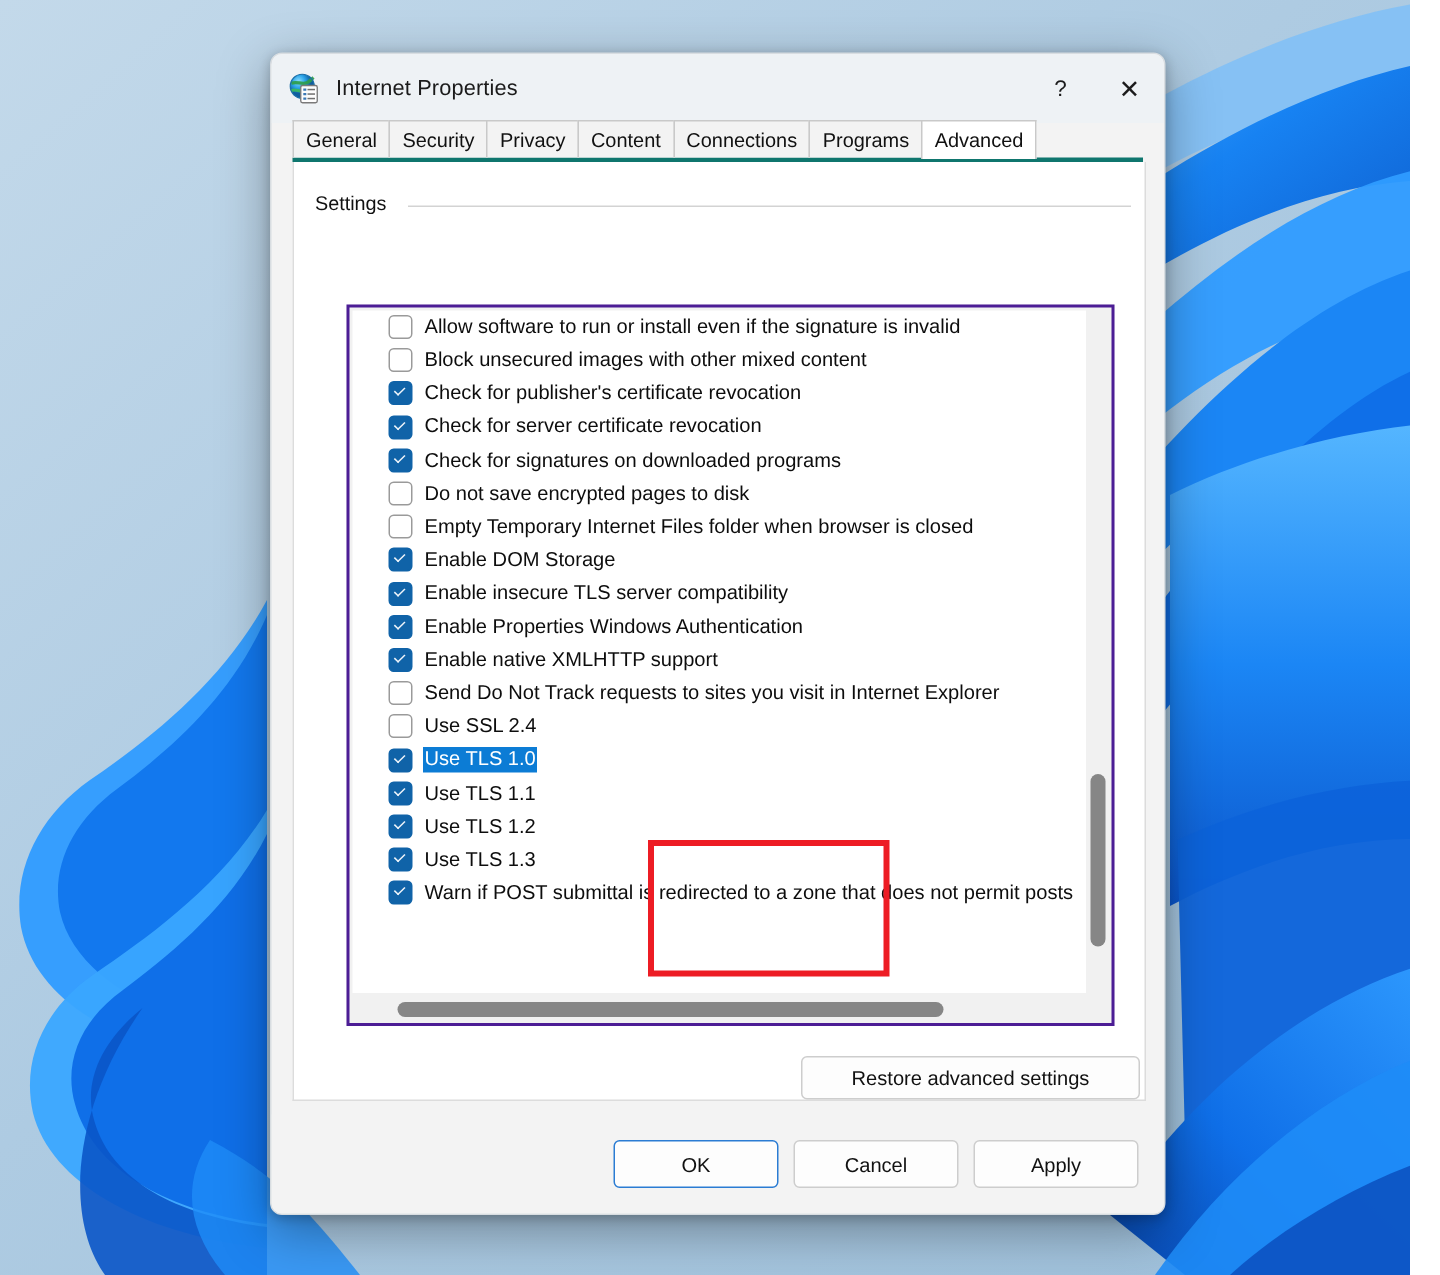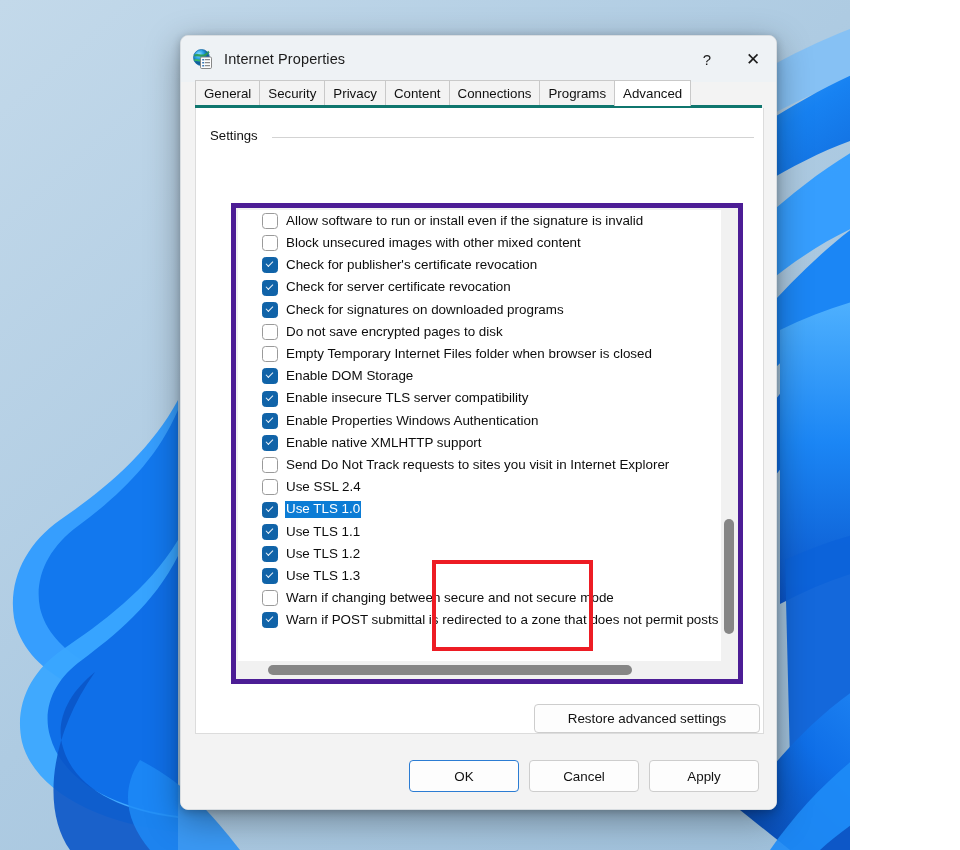--- a/index.html
+++ b/index.html
@@ -7,21 +7,21 @@
   html, body {
     width: 960px;
     height: 850px;
     overflow: hidden;
     font-family: "Liberation Sans", sans-serif;
   }
 
   
   #desktop {
     position: relative;
-    width: 850px;
+    width: 940px;
     height: 850px;
     background: linear-gradient(160deg, #b9d3e8 0%, #aecbe2 30%, #a8c6de 60%, #9fc0da 100%);
     overflow: hidden;
   }
   #wallpaper {
     position: absolute;
     inset: 0;
     width: 960px;
     height: 850px;
   }
@@ -147,21 +147,21 @@
   }
 
   
   #listbox {
     position: absolute;
     left: 35px;
     top: 95px;
     width: 512px;
     height: 481px;
     background: #f1f1f1;
-    border: 5px solid #4c1d95;
+    border: 2px solid #4c1d95;
   }
   #list-inner {
     position: absolute;
     left: 2px;
     top: 2px;
     width: 490px;
     height: 455px;
     background: #ffffff;
     overflow: hidden;
   }
@@ -473,24 +473,20 @@
             </div>
             <div class="row">
               <span class="cb checked"></span>
               <span class="row-label">Use TLS 1.2</span>
             </div>
             <div class="row">
               <span class="cb checked"></span>
               <span class="row-label">Use TLS 1.3</span>
             </div>
             <div class="row">
-              <span class="cb unchecked"></span>
-              <span class="row-label">Warn if changing between secure and not secure mode</span>
-            </div>
-            <div class="row">
               <span class="cb checked"></span>
               <span class="row-label">Warn if POST submittal is redirected to a zone that does not permit posts</span>
             </div>
           </div>
 
         <div id="vscroll">
           <div id="vthumb"></div>
         </div>
         <div id="hscroll">
           <div id="hthumb"></div>

